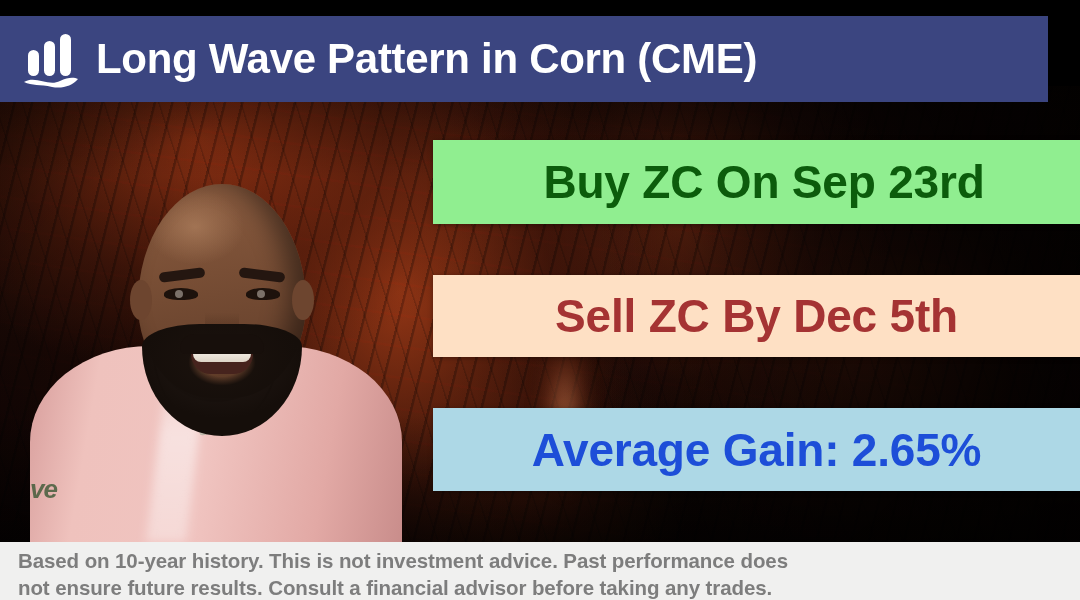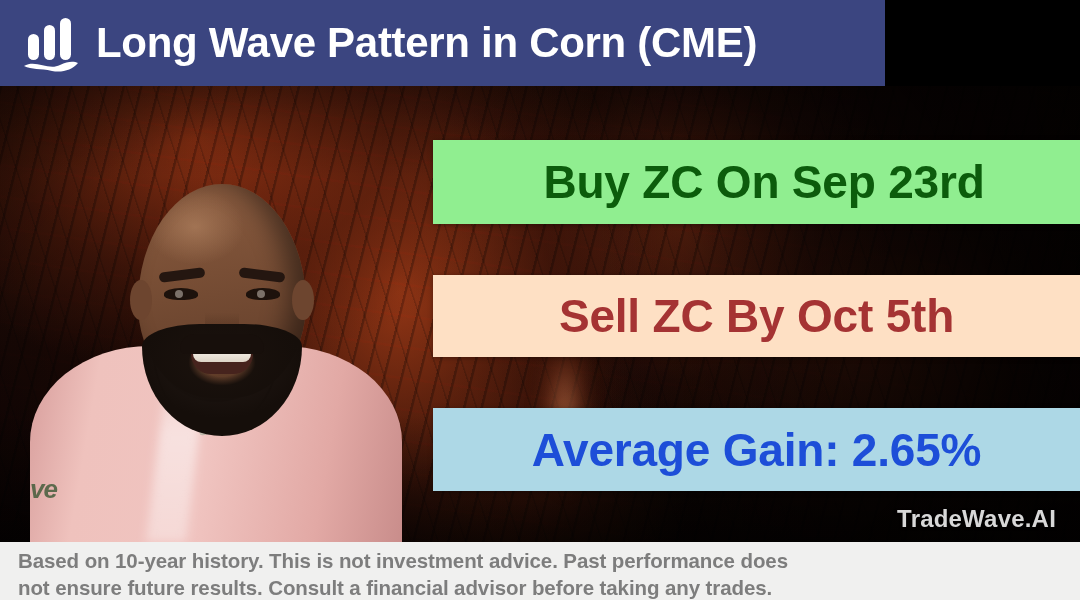--- a/index.html
+++ b/index.html
@@ -12,22 +12,22 @@
   }
 
   #poster {
     position:relative;
     width:1080px; height:600px;
     overflow:hidden;
   }
 
   
   #header {
-    position:absolute; left:0; top:0;
-    width:885px; height:86px;
+    position:absolute; left:0; top:16px;
+    width:1048px; height:86px;
     background:#3b4580;
     display:flex; align-items:center;
     padding-left:22px;
     z-index:40;
   }
   #brand-logo {
     width:58px; height:56px;
     flex:0 0 58px;
     margin-right:16px;
     position:relative;
@@ -310,27 +310,26 @@
       </div>
       <div class="moustache"></div>
     </div>
   </div>
 
   <div class="callout" id="callout-buy">
     <span class="callout-text">Buy ZC On Sep 23rd</span>
   </div>
 
   <div class="callout" id="callout-sell">
-    <span class="callout-text">Sell ZC By Oct 5th</span>
+    <span class="callout-text">Sell ZC By Dec 5th</span>
   </div>
 
   <div class="callout" id="callout-gain">
     <span class="callout-text">Average Gain: 2.65%</span>
   </div>
 
-  <div id="watermark">TradeWave.AI</div>
 
   <div id="footer">
     <div class="footer-line">Based on 10-year history. This is not investment advice. Past performance does</div>
     <div class="footer-line">not ensure future results.  Consult a financial advisor before taking any trades.</div>
   </div>
 
 </div>
 
 </body></html>

